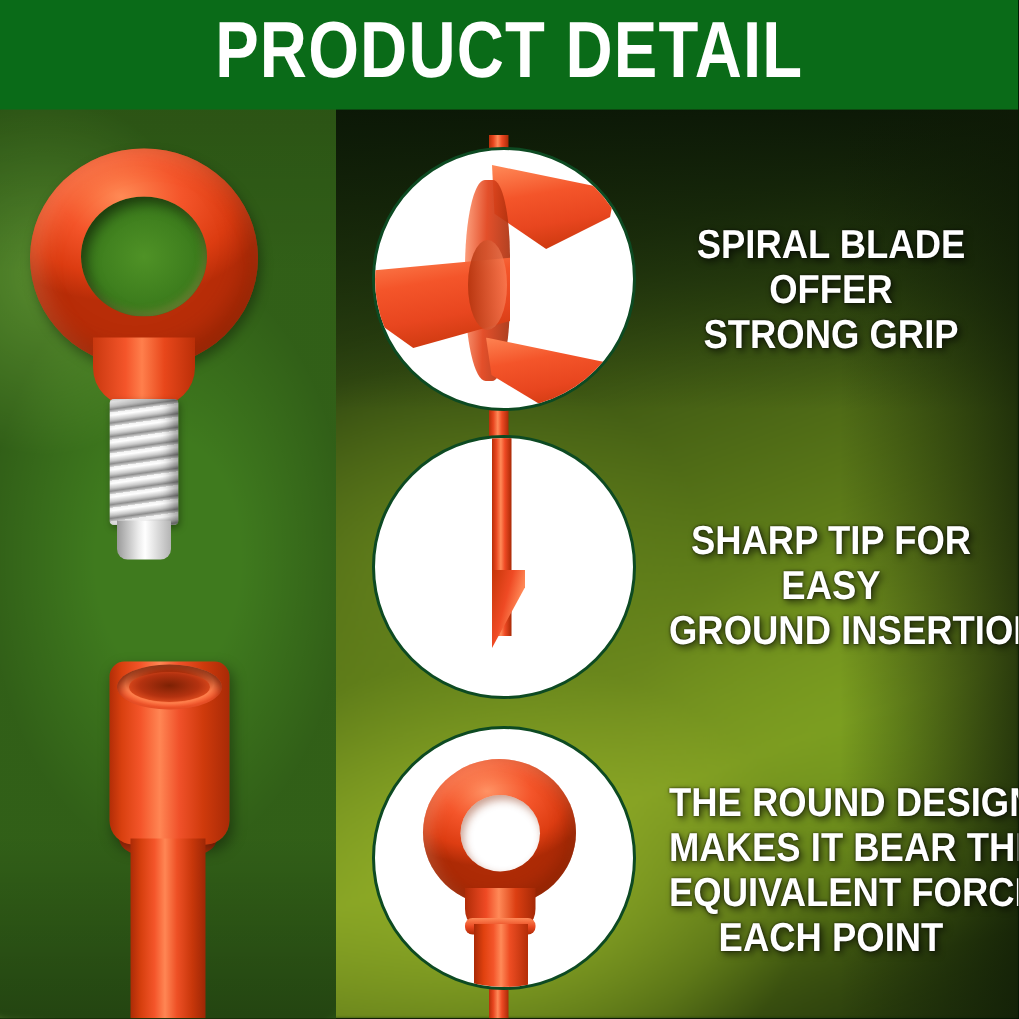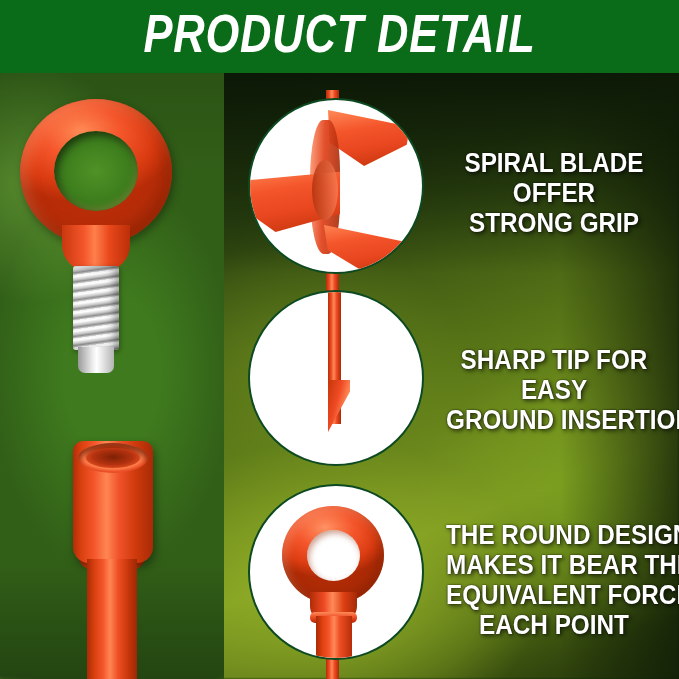--- a/index.html
+++ b/index.html
@@ -17,21 +17,20 @@
   }
 
   
   #header {
     position: absolute;
     left: 0; top: 0;
     width: 679px;
     height: 73px;
     background: #0a6b18;
     z-index: 40;
-    font-style: italic;
   }
   #header-title {
     position: absolute;
     left: 0; top: 0;
     width: 679px;
     height: 73px;
     line-height: 68px;
     text-align: center;
     color: #ffffff;
     font-size: 53px;

